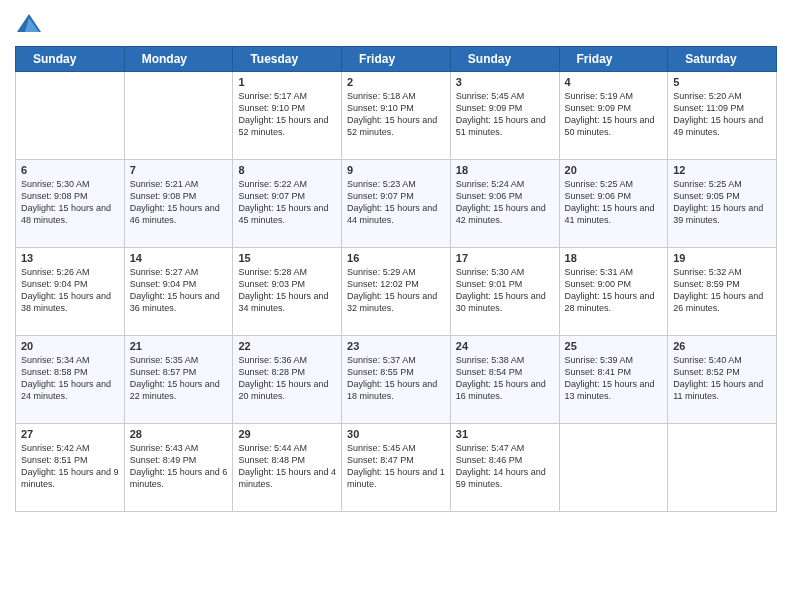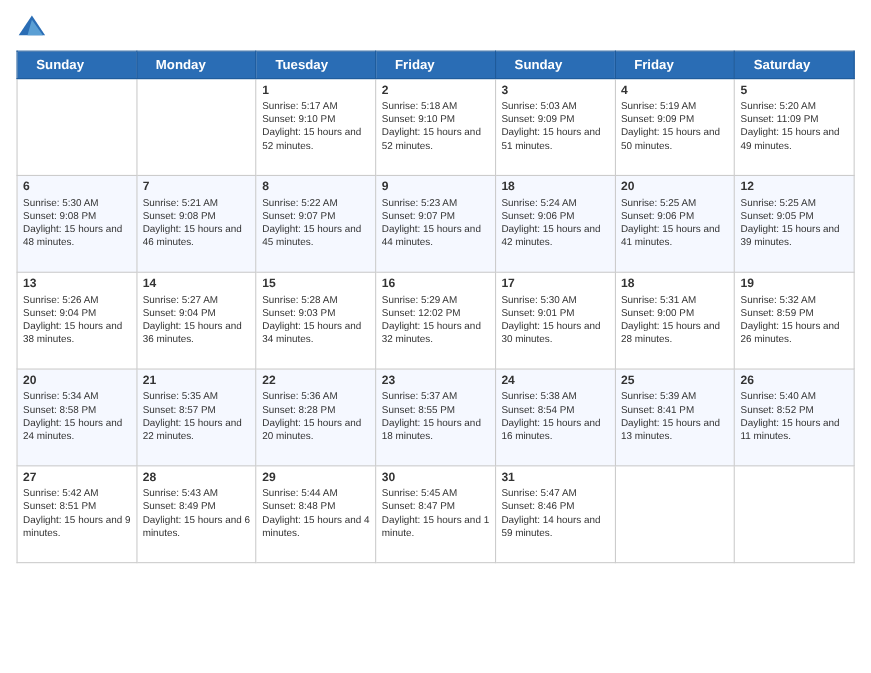--- a/index.html
+++ b/index.html
@@ -145,21 +145,21 @@
 Daylight: 15 hours and 52 minutes.</div>
           </td>
           <td>
             <span class="day-number">2</span>
             <div class="cell-info">Sunrise: 5:18 AM
 Sunset: 9:10 PM
 Daylight: 15 hours and 52 minutes.</div>
           </td>
           <td>
             <span class="day-number">3</span>
-            <div class="cell-info">Sunrise: 5:03 AM
+            <div class="cell-info">Sunrise: 5:45 AM
 Sunset: 9:09 PM
 Daylight: 15 hours and 51 minutes.</div>
           </td>
           <td>
             <span class="day-number">4</span>
             <div class="cell-info">Sunrise: 5:19 AM
 Sunset: 9:09 PM
 Daylight: 15 hours and 50 minutes.</div>
           </td>
           <td>

